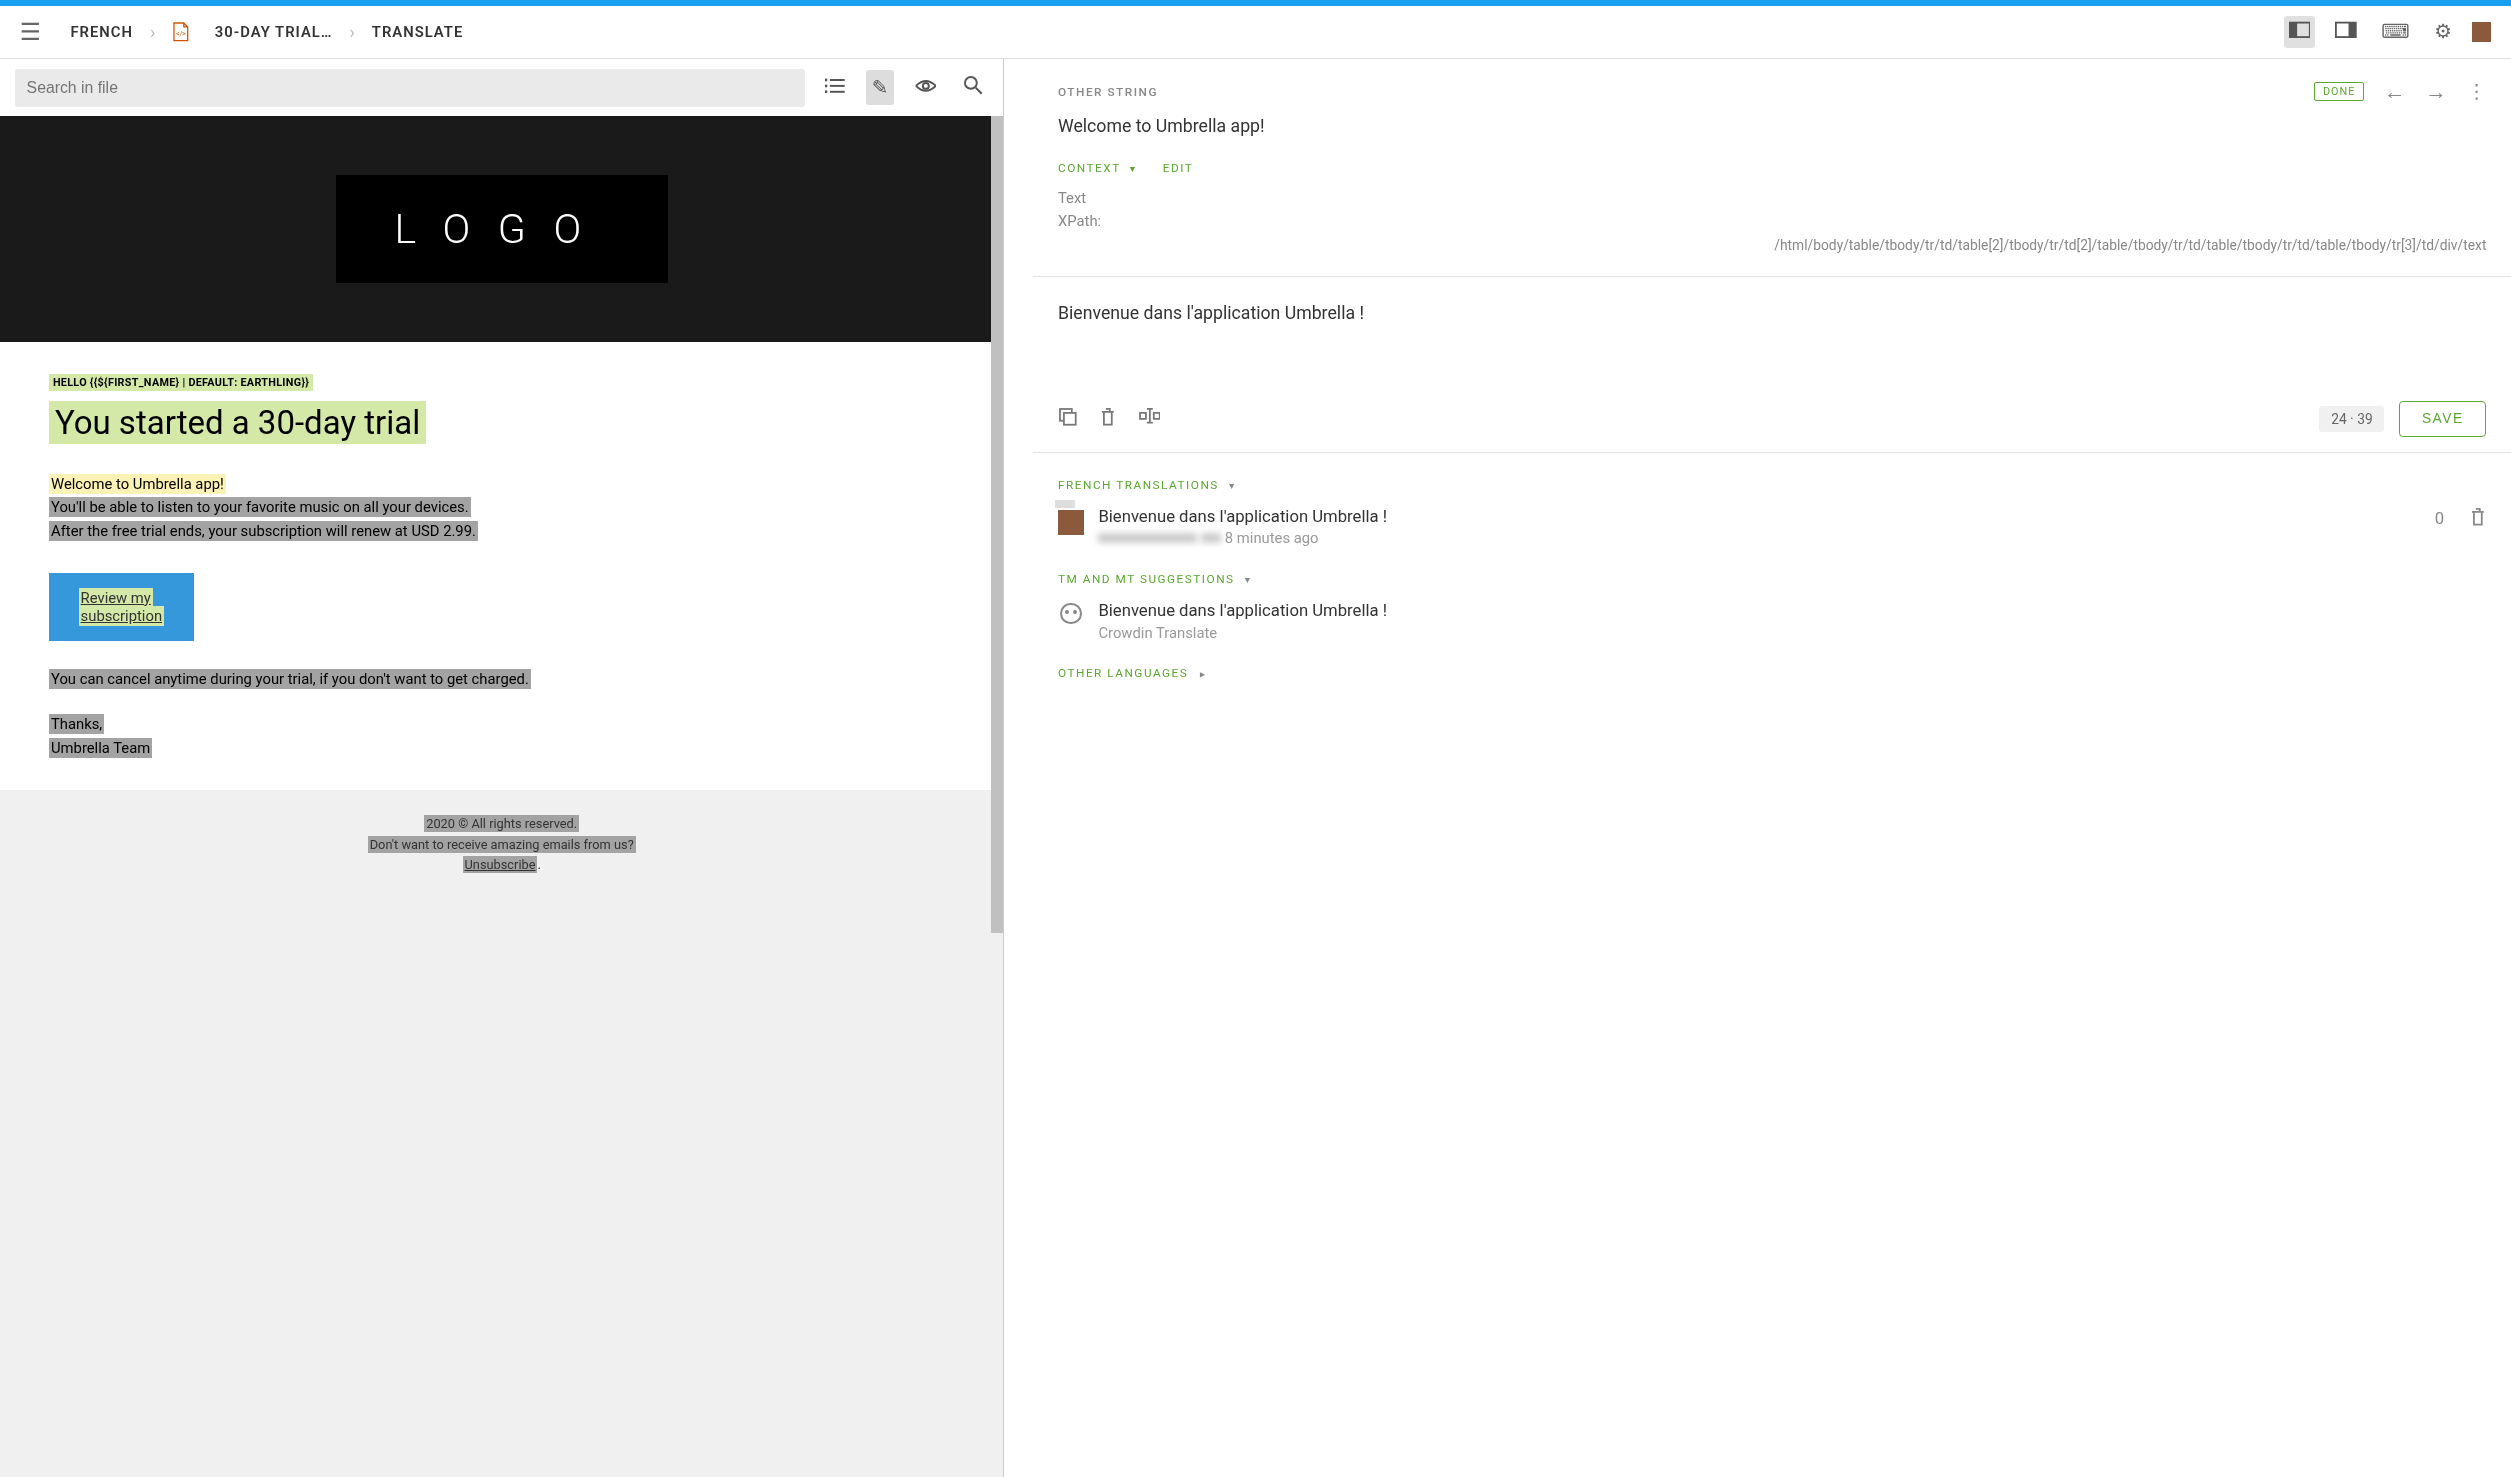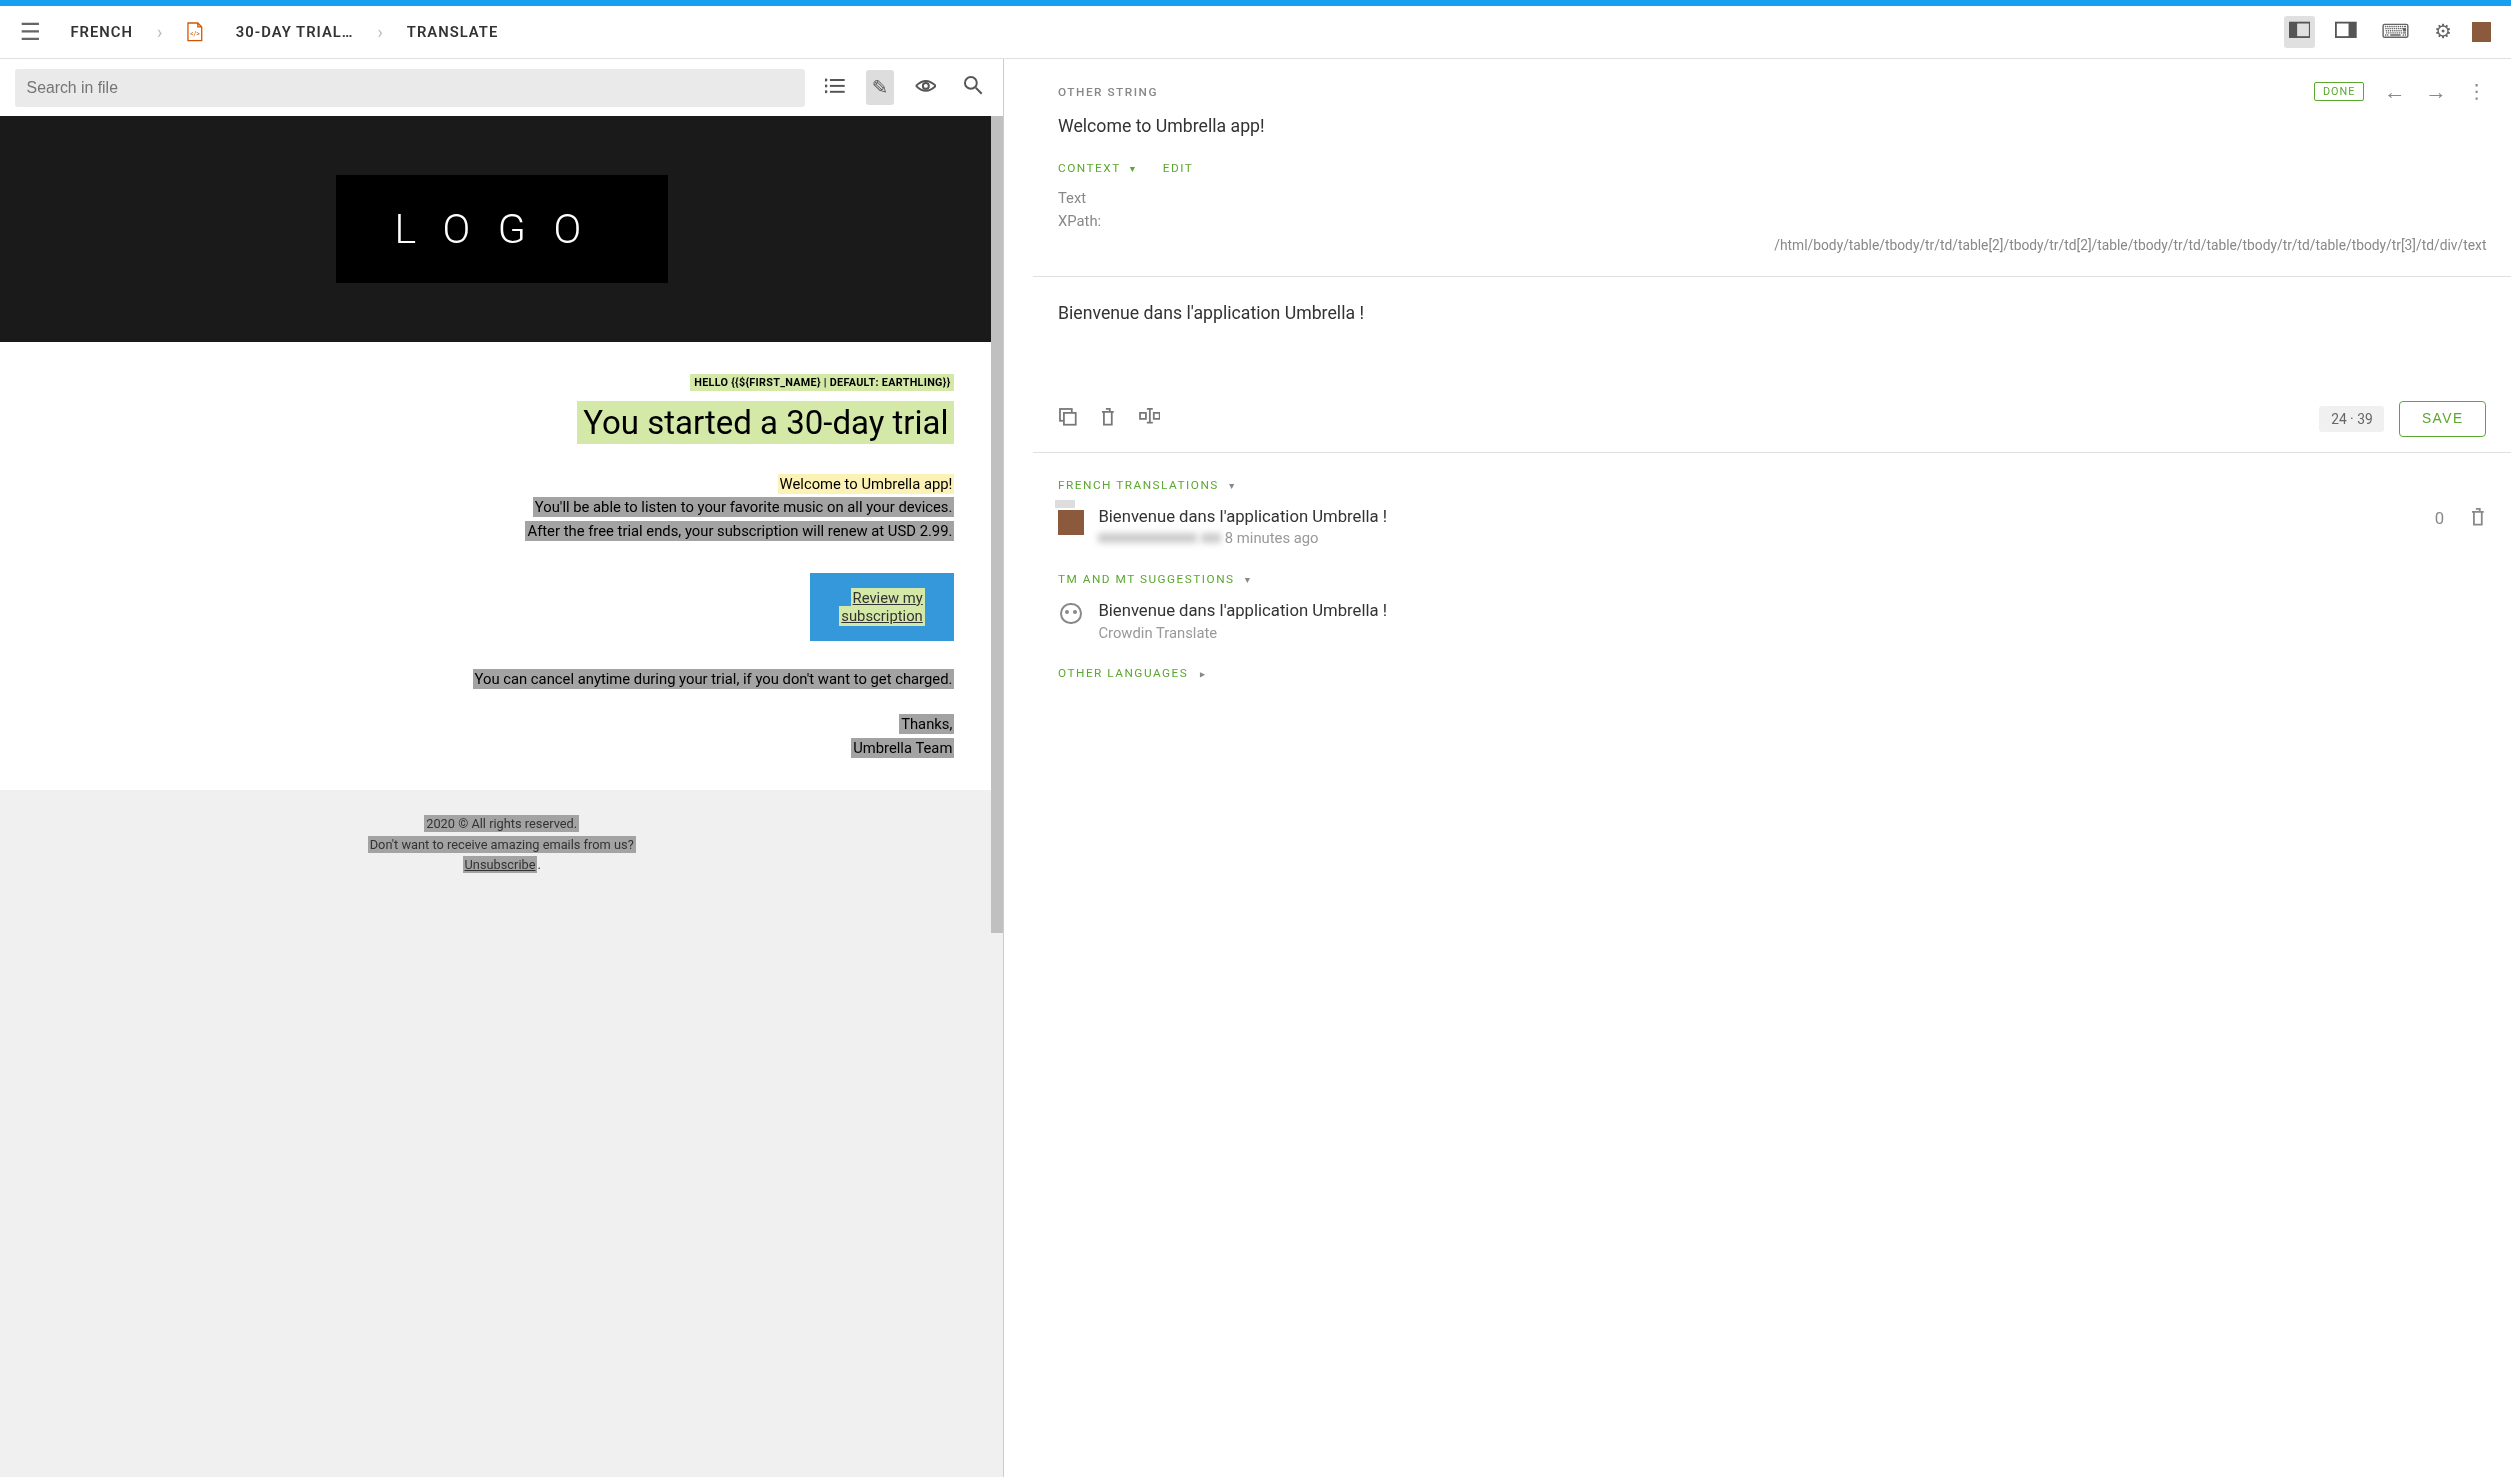--- a/index.html
+++ b/index.html
@@ -1,39 +1,39 @@
 <!DOCTYPE html>
 <html><head>
 <meta charset="utf-8">
 <style>
 * { box-sizing: border-box; margin: 0; padding: 0; }
 body { font-family: -apple-system, BlinkMacSystemFont, "Segoe UI", Roboto, Arial, sans-serif; background: #fff; overflow: hidden; }
 .top-bar { height: 5.9px; background: #1a9ff0; }
 .header { display: flex; align-items: center; padding: 9.9px 19.7px; border-bottom: 1px solid #e0e0e0; height: 53px; }
 .hamburger { font-size: 23.6px; color: #666; cursor: pointer; margin-right: 29.6px; }
-.breadcrumb { display: flex; align-items: center; gap: 24px; flex: 1; }
+.breadcrumb { display: flex; align-items: center; gap: 17px; flex: 1; }
 .breadcrumb-item { font-size: 14.8px; font-weight: 600; letter-spacing: 1px; color: #333; cursor: pointer; }
 .breadcrumb-sep { color: #bbb; font-size: 17.7px; }
 .file-icon { display: inline-flex; align-items: center; margin-right: 7.9px; }
 .header-right { display: flex; align-items: center; gap: 14.8px; }
 .header-icon { font-size: 19.7px; color: #666; cursor: pointer; padding: 4.9px; }
 .header-icon.active { background: #e0e0e0; border-radius: 3px; }
 .avatar { width: 19.7px; height: 19.7px; background: #8b5a3c; }
 .main { display: flex; height: calc(100vh - 59px); gap: 29px; }
 .left-panel { width: 40%; display: flex; flex-direction: column; border-right: 1px solid #ccc; }
 .toolbar { display: flex; align-items: center; padding: 9.9px 14.8px; gap: 14.8px; background: #fff; }
 .search-input { flex: 1; padding: 9.9px 11.8px; border: none; background: #eaeaea; border-radius: 3px; font-size: 15.8px; color: #666; }
 .toolbar-icon { font-size: 19.7px; color: #555; cursor: pointer; padding: 5.9px; }
 .toolbar-icon.active { background: #ddd; border-radius: 3px; }
 .preview-area { flex: 1; overflow-y: auto; background: #f0f0f0; position: relative; }
 .email-preview { background: #fff; }
 .email-header { background: #1a1a1a; padding: 59px 39px; text-align: center; }
 .logo-box { background: #000; padding: 29.6px 59px; display: inline-block; }
 .logo-text { color: #fff; font-size: 41px; letter-spacing: 27.6px; font-weight: 300; }
-.email-body { padding: 29.6px 49px; text-align: right; }
+.email-body { padding: 29.6px 49px; text-align: left; }
 .hello-line { font-size: 10.8px; font-weight: 700; background: #d4e8a8; padding: 2px 3.9px; display: inline; letter-spacing: 0.3px; }
 .headline { font-size: 33px; font-weight: 400; background: #d4e8a8; padding: 2px 5.9px; display: inline; margin-top: 11.8px; line-height: 1.3; }
 .headline-wrap { margin-top: 11.8px; }
 .body-text { font-size: 14.8px; margin-top: 27.6px; line-height: 1.6; }
 .hl-yellow { background: #fdf2b5; padding: 1px 2px; }
 .hl-green { background: #a3a3a3; padding: 1px 2px; }
 .cta-button { background: #3498db; color: #fff; padding: 15.8px 29.6px; display: inline-block; margin-top: 29.6px; font-size: 14.8px; }
 .cta-button span { background: #d4e8a8; color: #333; text-decoration: underline; padding: 1px 2px; }
 .cancel-text { margin-top: 29.6px; font-size: 14.8px; }
 .thanks-block { margin-top: 24.6px; font-size: 14.8px; line-height: 1.6; }

